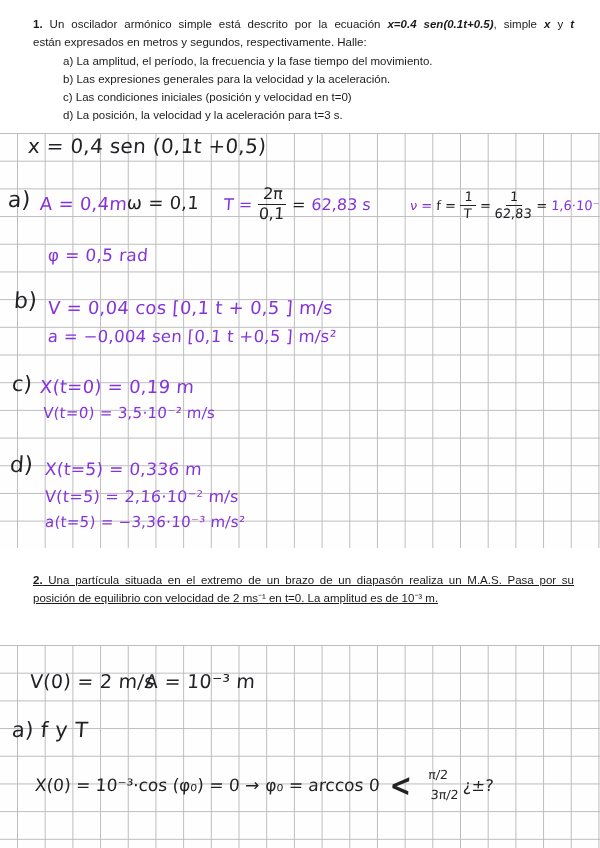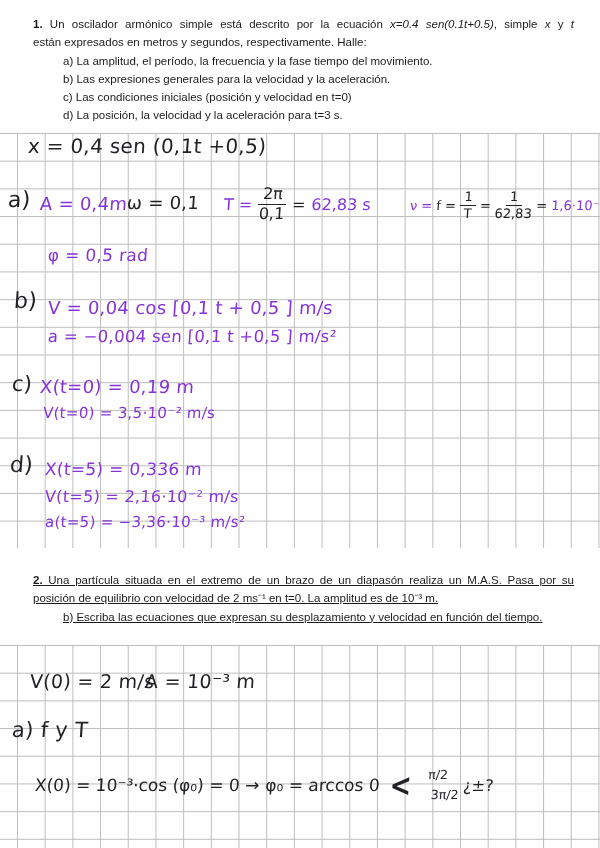--- a/index.html
+++ b/index.html
@@ -34,21 +34,21 @@
     font-size: 11.5px;
     line-height: 18.3px;
     color: #1b1b1b;
     width: 541px;
     left: 33px;
   }
   .print p { margin: 0; }
   .jline { text-align: justify; text-align-last: justify; }
   .indent { padding-left: 30px; }
   .bold { font-weight: bold; }
-  .ital { font-style: italic; }
+  .ital { font-style: italic; font-weight: bold; }
 
   
   .hand {
     position: absolute;
     font-family: "DejaVu Sans", sans-serif;
     white-space: nowrap;
     transform: skewX(-4deg);
     letter-spacing: 0.3px;
   }
   .purple { color: #8434d8; }
@@ -144,21 +144,20 @@
   <span class="hand purple" style="left:43px; top:404px; font-size:15px;">V(t=0) = 3,5·10⁻² m/s</span>
 
   <span class="hand black" style="left:10px; top:452px; font-size:22px;">d)</span>
   <span class="hand purple" style="left:45px; top:459px; font-size:17px;">X(t=5) = 0,336 m</span>
   <span class="hand purple" style="left:45px; top:487px; font-size:16px;">V(t=5) = 2,16·10⁻² m/s</span>
   <span class="hand purple" style="left:45px; top:513px; font-size:15px;">a(t=5) = −3,36·10⁻³ m/s²</span>
 
   <div class="print" style="top:571px;text-decoration:underline;">
     <p class="jline"><span class="bold">2.</span><span> Una partícula situada en el extremo de un brazo de un diapasón realiza un M.A.S. Pasa por su</span></p>
     <p>posición de equilibrio con velocidad de 2 ms⁻¹ en t=0. La amplitud es de 10⁻³ m.</p>
-    <p class="indent">b) Escriba las ecuaciones que expresan su desplazamiento y velocidad en función del tiempo.</p>
   </div>
 
   <span class="hand black" style="left:30px; top:670px; font-size:19px;">V(0) = 2 m/s</span>
   <span class="hand black" style="left:145px; top:670px; font-size:19px;">A = 10⁻³ m</span>
 
   <span class="hand black" style="left:12px; top:718px; font-size:21px;">a) f y T</span>
 
   <div class="hrow black" style="left:35px; top:770px; font-size:17px;">
     <span>X(0) = 10⁻³·cos (φ₀) = 0  →</span>
     <span>φ₀ = arccos 0</span>

